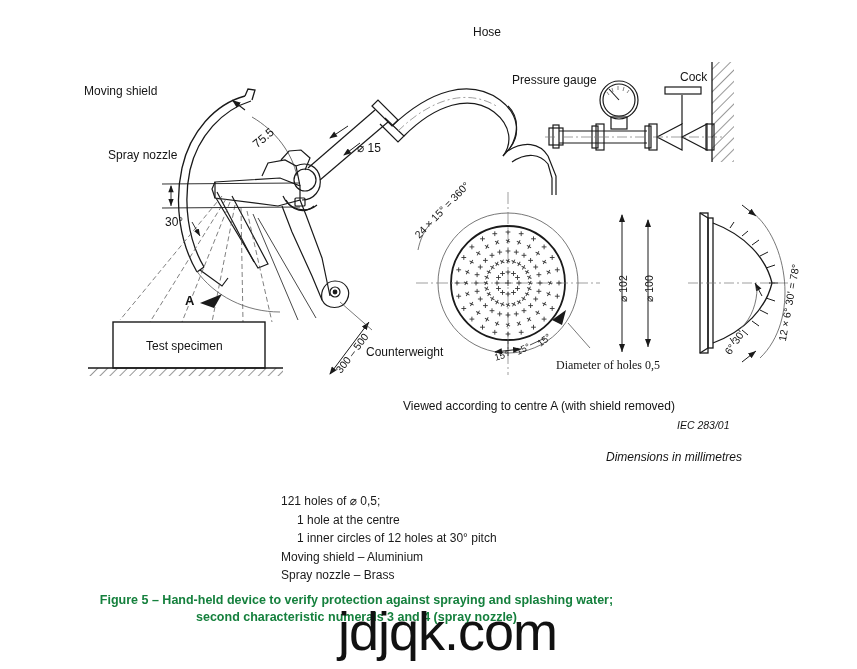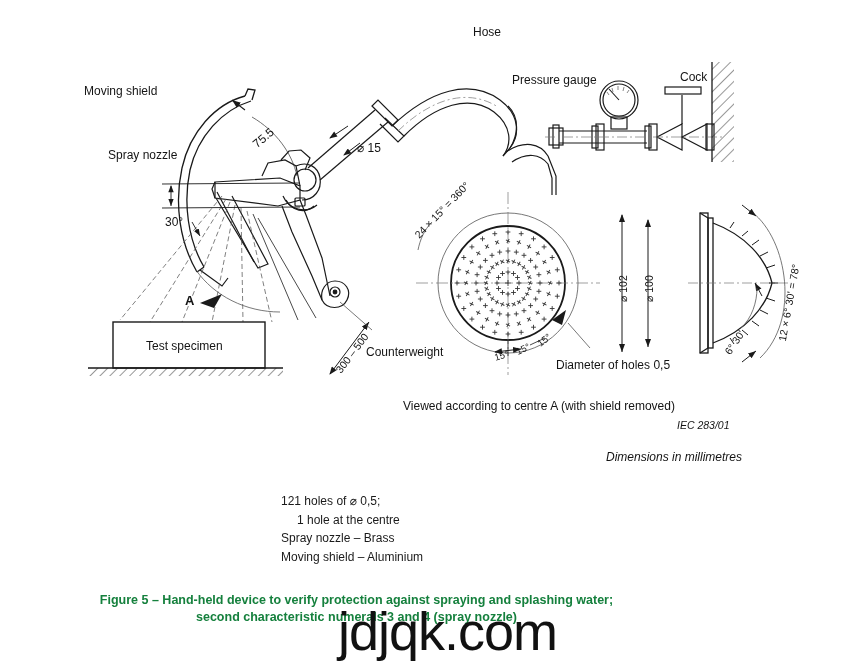--- a/index.html
+++ b/index.html
@@ -728,21 +728,21 @@
   </svg>
 
   <div class="lbl" style="left:84px; top:84px;">Moving shield</div>
   <div class="lbl" style="left:108px; top:148px;">Spray nozzle</div>
   <div class="lbl" style="left:473px; top:25px;">Hose</div>
   <div class="lbl" style="left:512px; top:63px;margin-top:10px;">Pressure gauge</div>
   <div class="lbl" style="left:680px; top:70px;">Cock</div>
   <div class="lbl" style="left:146px; top:339px;">Test specimen</div>
   <div class="lbl" style="left:366px; top:345px;">Counterweight</div>
   <div class="lbl" style="left:185px; top:293px; font-weight:bold; font-size:13px;">A</div>
-  <div class="lbl" style="left:556px; top:358px;">Diameter of holes 0,5</div>
+  <div class="lbl" style="left:556px; top:358px;font-family:Liberation Serif, serif;">Diameter of holes 0,5</div>
 
   <div class="lbl" style="left:165px; top:215px;">30°</div>
   <div class="lbl rot" style="left:250px; top:140px; transform:rotate(-40deg);">75.5</div>
   <div class="lbl" style="left:357px; top:141px;">⌀ 15</div>
   <div class="lbl rot lbl-sm" style="left:333px; top:368px; transform:rotate(-53deg);">300 – 500</div>
 
   <div class="lbl rot lbl-sm" style="left:412px; top:232px; transform:rotate(-46deg);">24 × 15° = 360°</div>
   <div class="lbl rot lbl-xs" style="left:493px; top:352px; transform:rotate(-16deg);">15°</div>
   <div class="lbl rot lbl-xs" style="left:514px; top:347px; transform:rotate(-26deg);">15°</div>
   <div class="lbl rot lbl-xs" style="left:535px; top:340px; transform:rotate(-38deg);">15°</div>
@@ -752,22 +752,23 @@
   <div class="lbl rot lbl-sm" style="left:722px; top:350px; transform:rotate(-56deg);">6° 30'</div>
   <div class="lbl rot lbl-sm" style="left:776px; top:340px; transform:rotate(-80deg);">12 × 6° 30' = 78°</div>
 
   <div class="lbl" style="left:403px; top:399px;">Viewed according to centre A (with shield removed)</div>
   <div class="lbl ital lbl-sm" style="left:677px; top:419px;">IEC   283/01</div>
   <div class="lbl ital" style="left:606px; top:450px;">Dimensions in millimetres</div>
 
   <div class="spec-block" style="left:281px; top:468px;margin-top:24px;">
     <div>121 holes of ⌀ 0,5;</div>
     <div class="spec-indent">1 hole at the centre</div>
+    <div class="spec-indent">1 inner circles of 12 holes at 30° pitch</div>
+    <div>Moving shield – Aluminium</div>
     <div>Spray nozzle – Brass</div>
-    <div>Moving shield – Aluminium</div>
   </div>
 
   <div class="caption" style="top:592px;">
     <div>Figure 5 – Hand-held device to verify protection against spraying and splashing water;</div>
     <div>second characteristic numerals 3 and 4 (spray nozzle)</div>
   </div>
 
   <div class="watermark" style="left:338px; top:600px;">jdjqk.com</div>
 
 </div>

